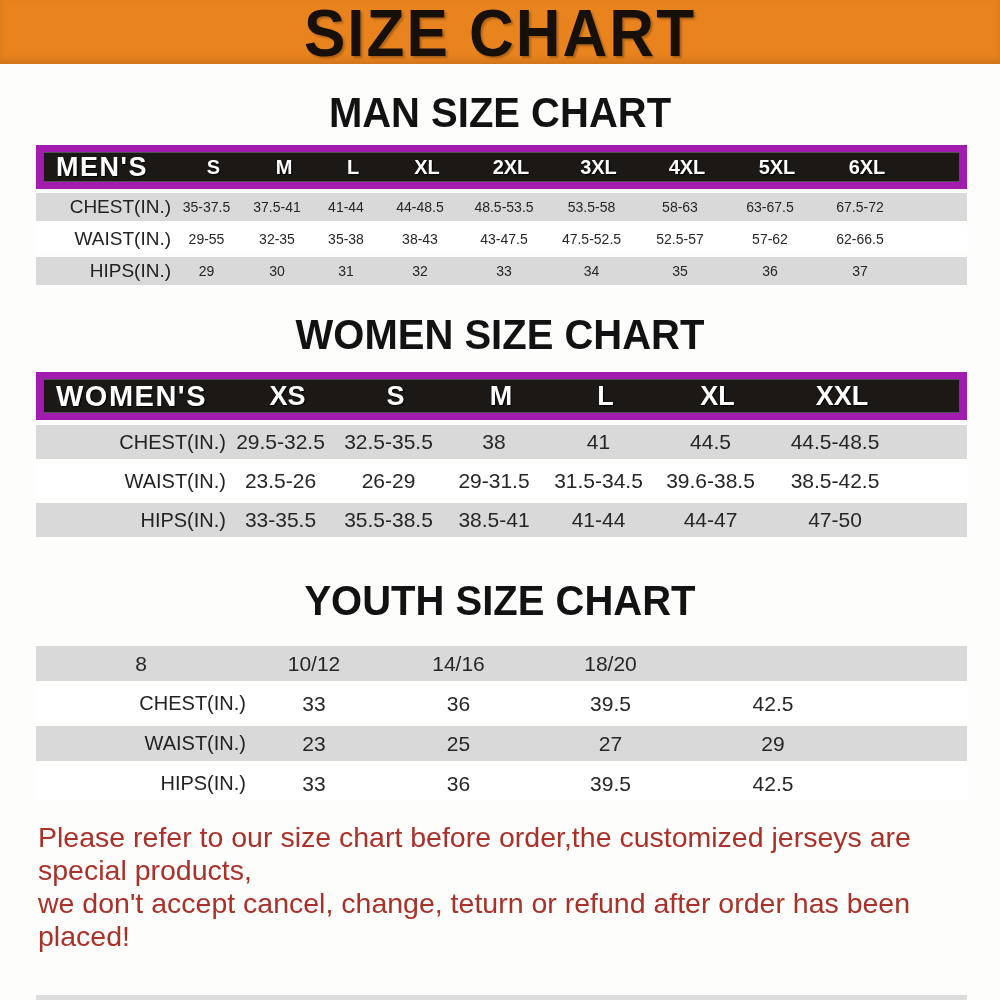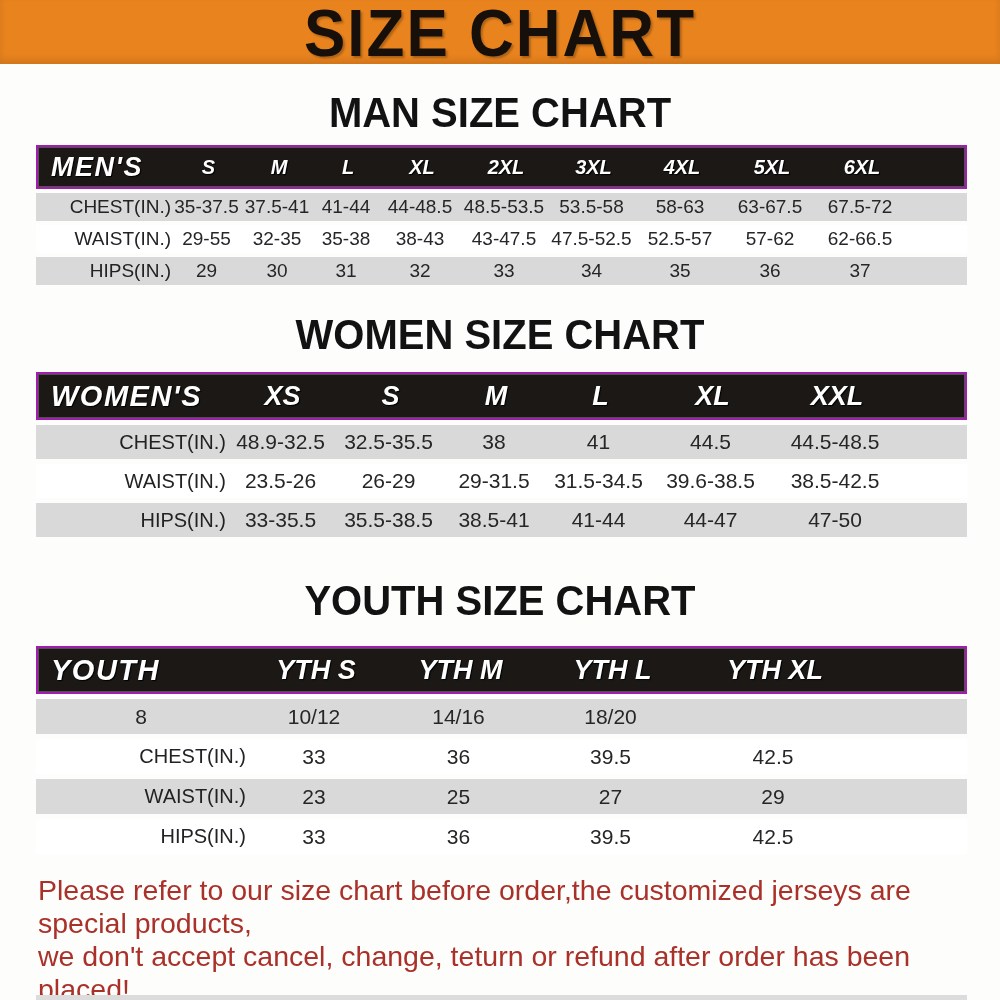--- a/index.html
+++ b/index.html
@@ -41,23 +41,22 @@
   .women .size-table { margin-top:15px; }
   .youth .size-table { margin-top:23px; }
 
   .men-grid   { display:grid; grid-template-columns:135px 71px 70px 68px 80px 88px 87px 90px 90px 90px 1fr; align-items:center; }
   .women-grid { display:grid; grid-template-columns:190px 109px 107px 104px 105px 119px 130px 1fr; align-items:center; }
   .youth-grid { display:grid; grid-template-columns:210px 136px 153px 151px 174px 1fr; align-items:center; }
 
   .thead {
     background:var(--table-header-bg,#1B1815);
     color:#fff;
-    border:2px solid #a21caf;
+    border:7px solid #a21caf;
     box-shadow: inset 0 0 0 1px rgba(215,215,215,0.30);
-    font-style: italic;
   }
   .men  .thead { height:44px; }
   .women .thead, .youth .thead { height:48px; }
 
   .group-label {
     font-weight:bold; padding-left:13px; letter-spacing:1.5px;
     color:#fff; text-shadow:1px 1px 1px #000;
   }
   .men .group-label { font-size:27px; }
   .women .group-label, .youth .group-label { font-size:29px; }
@@ -70,21 +69,21 @@
   .trow.alt { background:var(--row-alt-bg,#D9D9D9); }
   .men  .trow { height:28px; margin-top:4px; }
   .women .trow { height:34px; margin-top:5px; }
   .youth .trow { height:35px; margin-top:5px; }
 
   .row-label { text-align:right; color:#222; }
   .men .row-label { font-size:19px; }
   .women .row-label, .youth .row-label { font-size:20px; }
 
   .cell { text-align:center; color:var(--cell-text,#262626); }
-  .men .cell { font-size:19px; }
+  .men .cell { font-size:14px; }
   .women .cell, .youth .cell { font-size:21px; }
 
   
   .footer {
     margin-top:20px; padding-left:38px; padding-right:20px;
     color:var(--footer-text,#A93129);
     font-size:28.5px; line-height:33px; font-weight:normal;
   }
 
   .bottom-strip {
@@ -162,21 +161,21 @@
         <div class="group-label">WOMEN'S</div>
         <div class="col-h">XS</div>
         <div class="col-h">S</div>
         <div class="col-h">M</div>
         <div class="col-h">L</div>
         <div class="col-h">XL</div>
         <div class="col-h">XXL</div>
       </div>
       <div class="trow alt women-grid">
         <div class="row-label">CHEST(IN.)</div>
-        <div class="cell">48.9-32.5</div>
+        <div class="cell">29.5-32.5</div>
         <div class="cell">32.5-35.5</div>
         <div class="cell">38</div>
         <div class="cell">41</div>
         <div class="cell">44.5</div>
         <div class="cell">44.5-48.5</div>
       </div>
       <div class="trow women-grid">
         <div class="row-label">WAIST(IN.)</div>
         <div class="cell">23.5-26</div>
         <div class="cell">26-29</div>
@@ -193,27 +192,20 @@
         <div class="cell">41-44</div>
         <div class="cell">44-47</div>
         <div class="cell">47-50</div>
       </div>
     </div>
   </section>
 
   <section class="youth">
     <h2 class="section-title">YOUTH SIZE CHART</h2>
     <div class="size-table">
-      <div class="thead youth-grid">
-        <div class="group-label">YOUTH</div>
-        <div class="col-h">YTH S</div>
-        <div class="col-h">YTH M</div>
-        <div class="col-h">YTH L</div>
-        <div class="col-h">YTH XL</div>
-      </div>
       <div class="trow alt youth-grid">
         <div class="cell">8</div>
         <div class="cell">10/12</div>
         <div class="cell">14/16</div>
         <div class="cell">18/20</div>
       </div>
       <div class="trow youth-grid">
         <div class="row-label">CHEST(IN.)</div>
         <div class="cell">33</div>
         <div class="cell">36</div>

